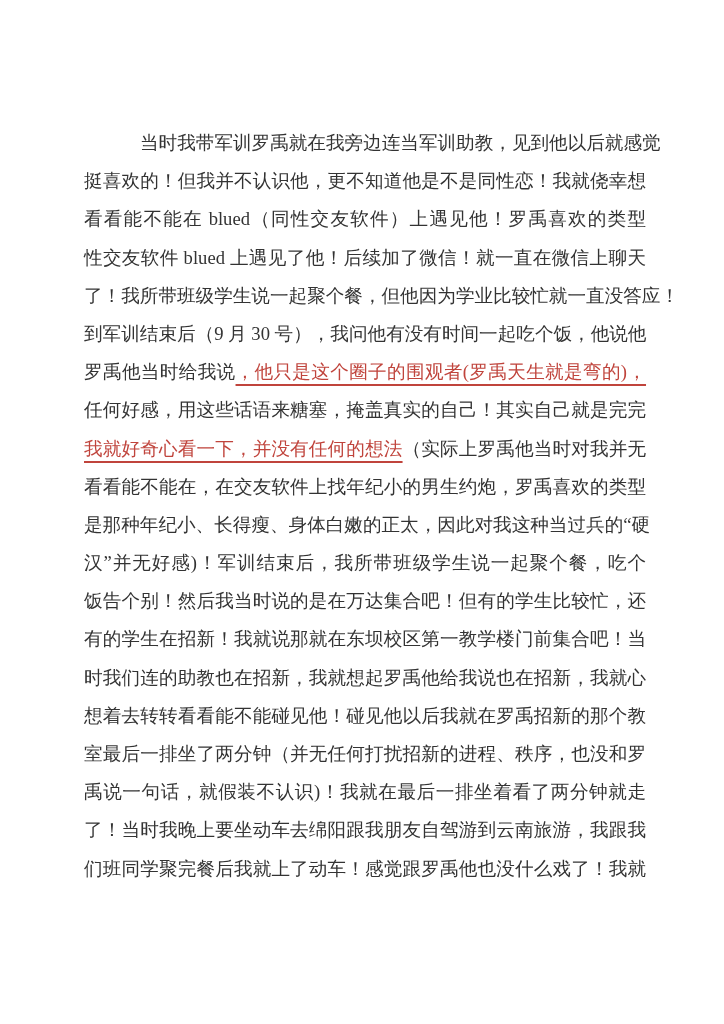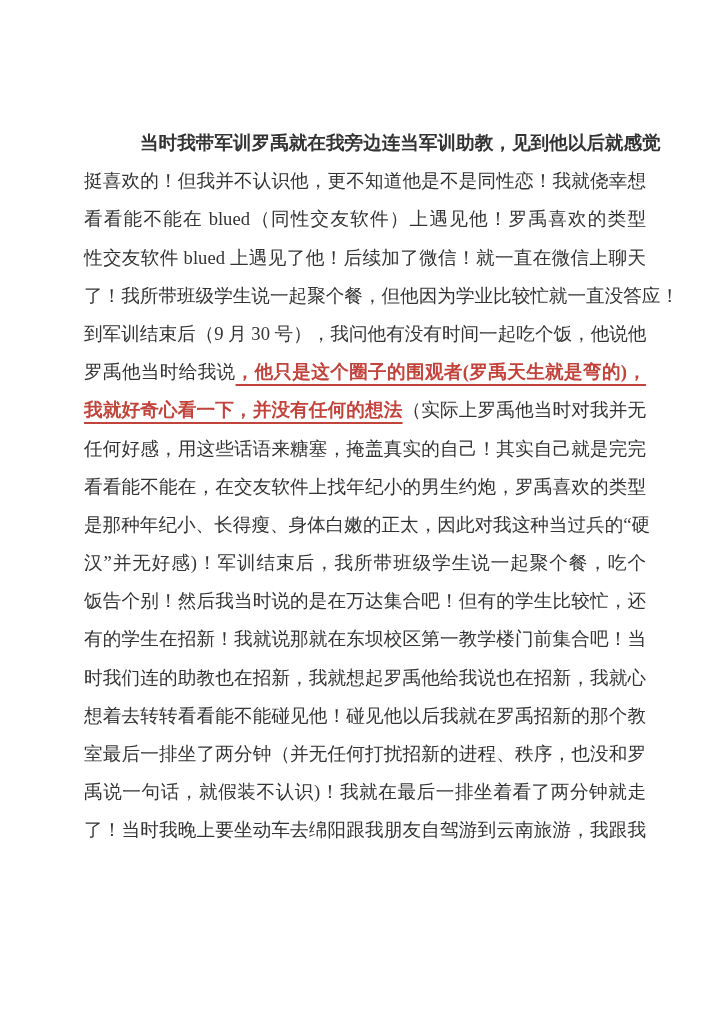--- a/index.html
+++ b/index.html
@@ -34,52 +34,51 @@
     width: 562px;
     height: 38.2px;
     line-height: 38.2px;
     text-align: justify;
     text-align-last: justify;
     white-space: nowrap;
     letter-spacing: 0;
   }
   .line.indent {
     text-indent: 56px;
-    font-weight: bold;
   }
   .seg-normal {
     color: var(--text-color, #333333);
   }
   .seg-red-underline {
     color: var(--red-color, #c0443c);
     text-decoration: underline;
     text-decoration-color: var(--red-color, #c0443c);
     text-decoration-thickness: 1.5px;
     text-underline-offset: 6px;
-    font-weight: bold;
   }
 </style>
 </head>
 <body>
 
 <div class="page">
   <div class="doc-text">
       <div class="line indent"><span class="seg-normal">当时我带军训罗禹就在我旁边连当军训助教，见到他以后就感觉</span></div>
       <div class="line"><span class="seg-normal">挺喜欢的！但我并不认识他，更不知道他是不是同性恋！我就侥幸想</span></div>
       <div class="line"><span class="seg-normal">看看能不能在 blued（同性交友软件）上遇见他！罗禹喜欢的类型</span></div>
       <div class="line"><span class="seg-normal">性交友软件 blued 上遇见了他！后续加了微信！就一直在微信上聊天</span></div>
       <div class="line"><span class="seg-normal">了！我所带班级学生说一起聚个餐，但他因为学业比较忙就一直没答应！</span></div>
       <div class="line"><span class="seg-normal">到军训结束后（9 月 30 号），我问他有没有时间一起吃个饭，他说他</span></div>
       <div class="line"><span class="seg-normal">罗禹他当时给我说</span><span class="seg-red-underline">，他只是这个圈子的围观者(罗禹天生就是弯的)，</span></div>
+      <div class="line"><span class="seg-normal">任何好感，用这些话语来糖塞，掩盖真实的自己！其实自己就是完完</span></div>
       <div class="line"><span class="seg-red-underline">我就好奇心看一下，并没有任何的想法</span><span class="seg-normal">（实际上罗禹他当时对我并无</span></div>
-      <div class="line"><span class="seg-normal">任何好感，用这些话语来糖塞，掩盖真实的自己！其实自己就是完完</span></div>
       <div class="line"><span class="seg-normal">看看能不能在，在交友软件上找年纪小的男生约炮，罗禹喜欢的类型</span></div>
       <div class="line"><span class="seg-normal">是那种年纪小、长得瘦、身体白嫩的正太，因此对我这种当过兵的“硬</span></div>
       <div class="line"><span class="seg-normal">汉”并无好感)！军训结束后，我所带班级学生说一起聚个餐，吃个</span></div>
       <div class="line"><span class="seg-normal">饭告个别！然后我当时说的是在万达集合吧！但有的学生比较忙，还</span></div>
       <div class="line"><span class="seg-normal">有的学生在招新！我就说那就在东坝校区第一教学楼门前集合吧！当</span></div>
       <div class="line"><span class="seg-normal">时我们连的助教也在招新，我就想起罗禹他给我说也在招新，我就心</span></div>
       <div class="line"><span class="seg-normal">想着去转转看看能不能碰见他！碰见他以后我就在罗禹招新的那个教</span></div>
       <div class="line"><span class="seg-normal">室最后一排坐了两分钟（并无任何打扰招新的进程、秩序，也没和罗</span></div>
       <div class="line"><span class="seg-normal">禹说一句话，就假装不认识)！我就在最后一排坐着看了两分钟就走</span></div>
       <div class="line"><span class="seg-normal">了！当时我晚上要坐动车去绵阳跟我朋友自驾游到云南旅游，我跟我</span></div>
+      <div class="line"><span class="seg-normal">们班同学聚完餐后我就上了动车！感觉跟罗禹他也没什么戏了！我就</span></div>
     </div>
 </div>
 
 </body></html>

